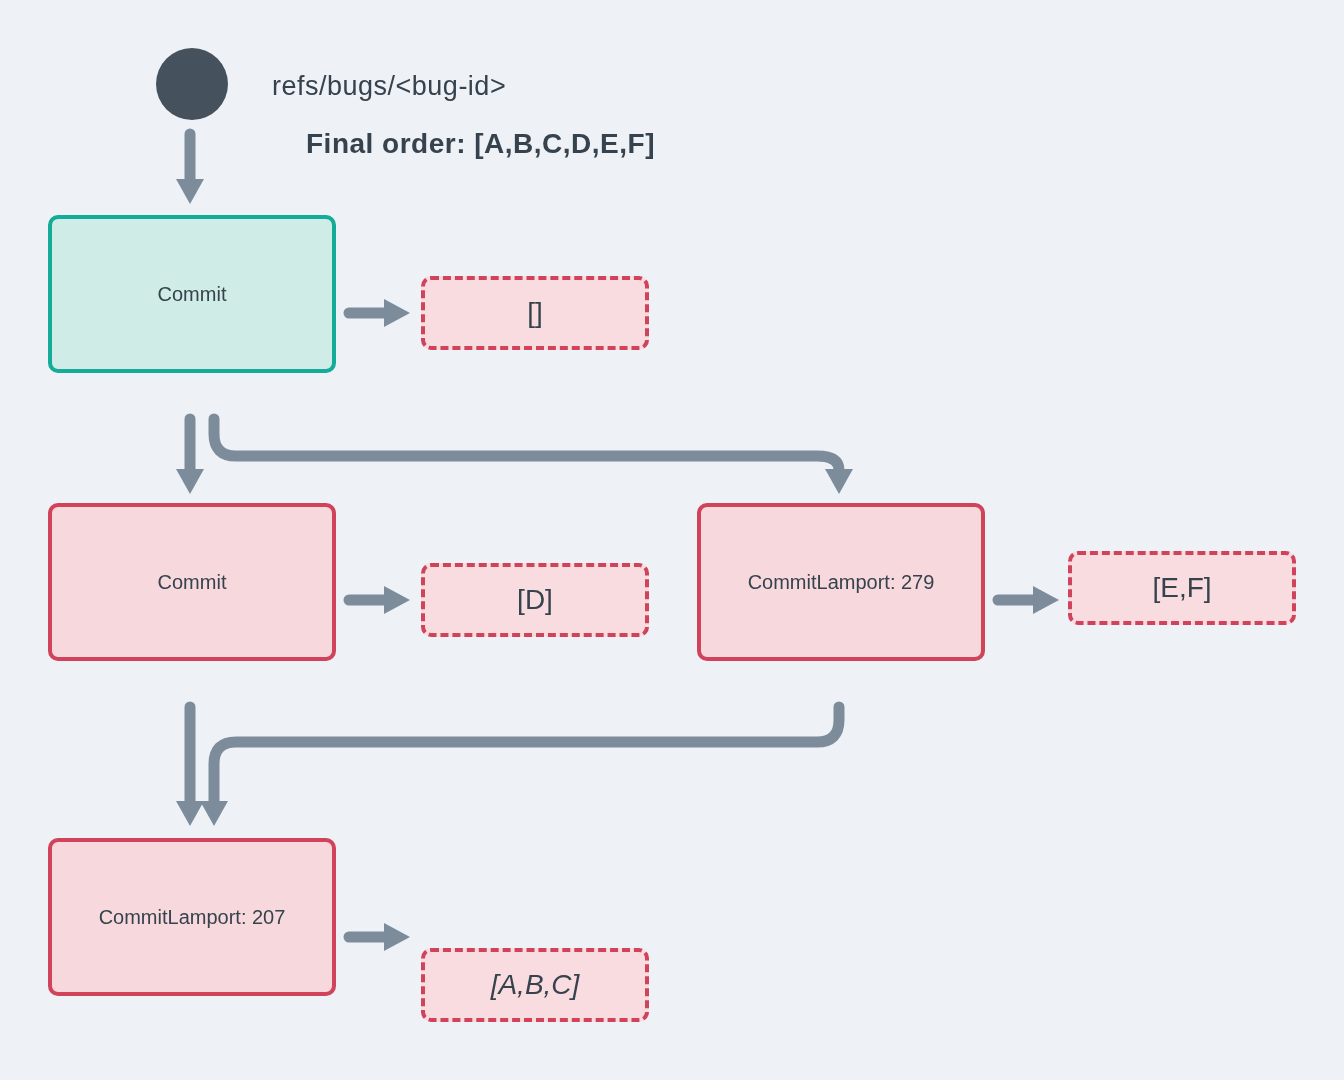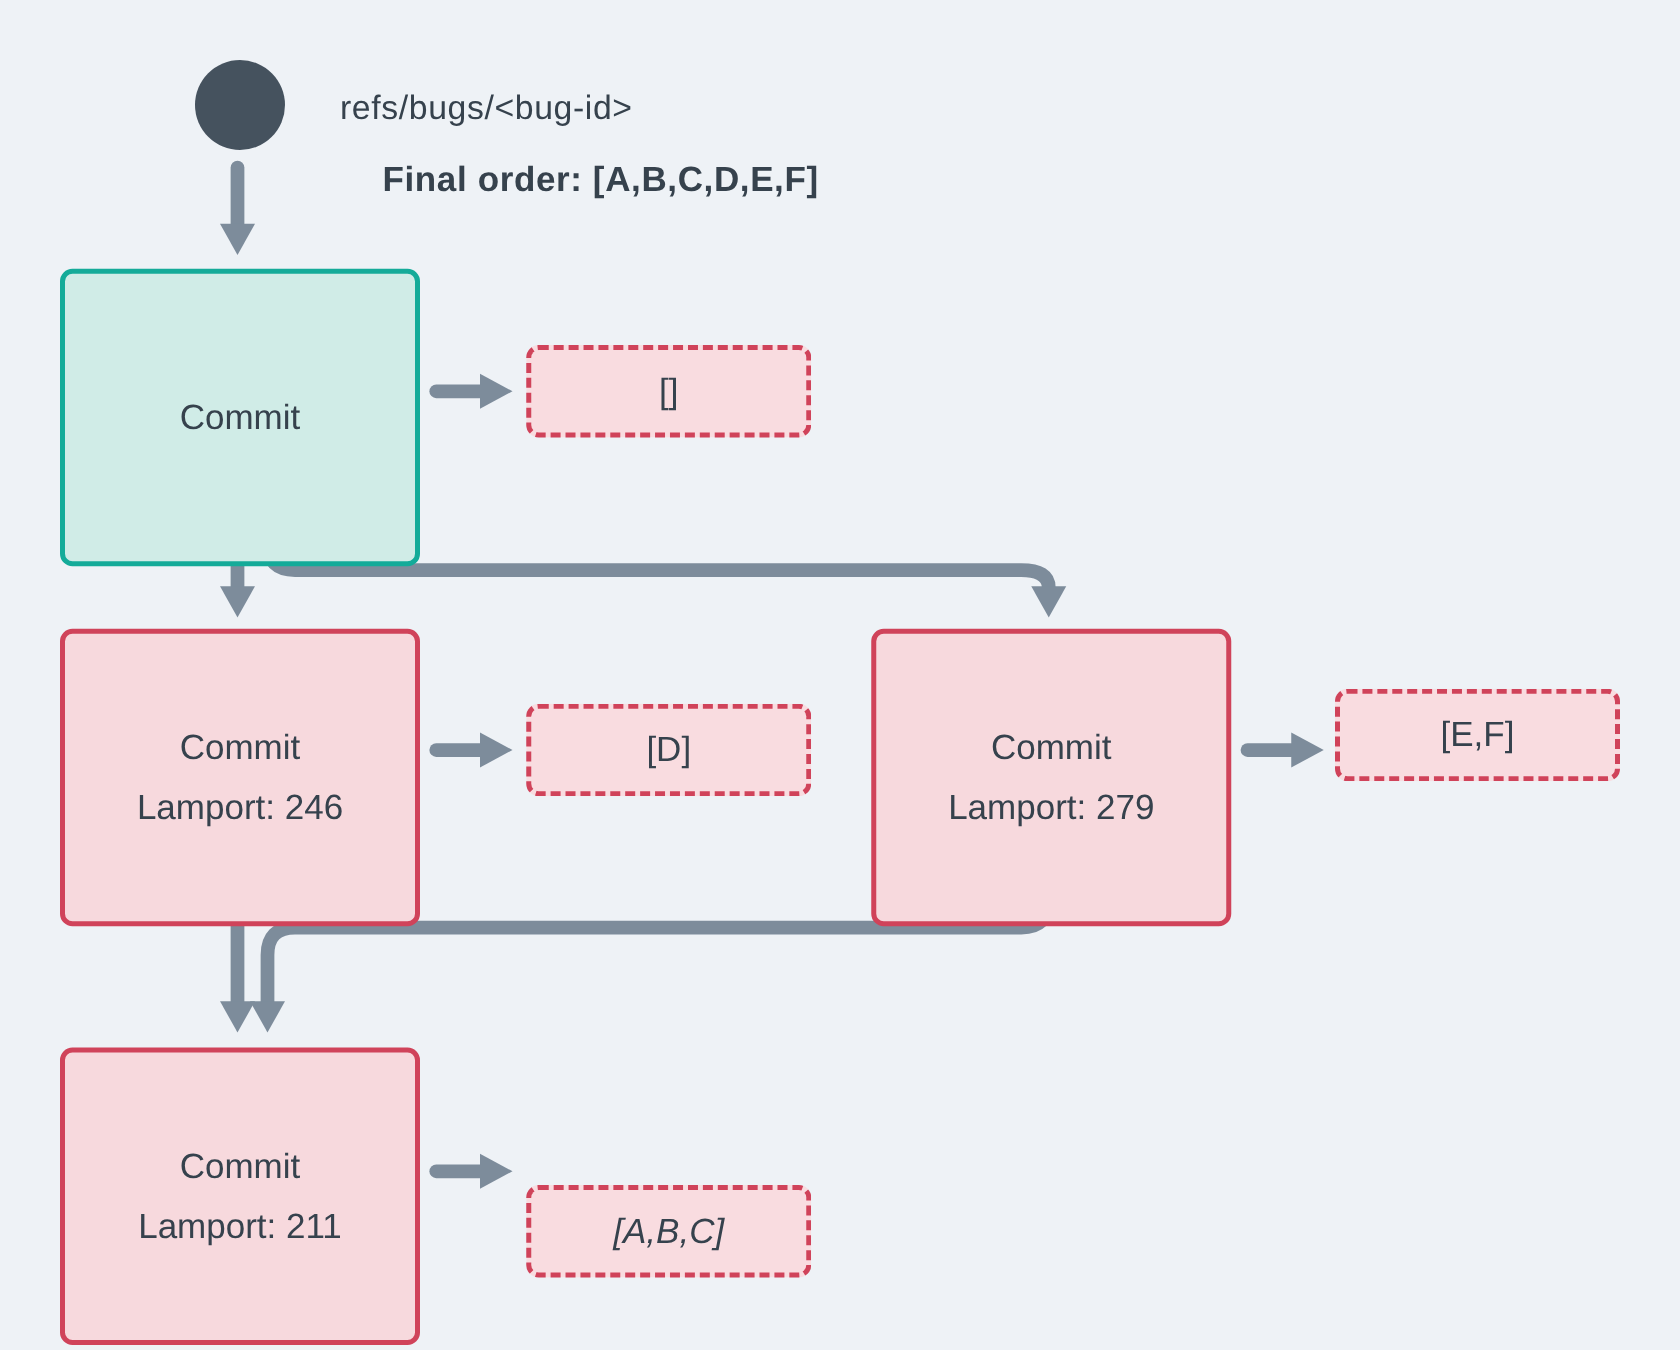--- a/index.html
+++ b/index.html
@@ -57,28 +57,28 @@
     position: absolute;
     left: 272px; top: 128px;
     font-size: 28px;
     font-weight: bold;
     letter-spacing: 0.5px;
     color: var(--ink);
     margin-left: 34px;
   }
   .commit {
     position: absolute;
-    width: 288px; height: 238px;
+    width: 288px; height: 158px;
     border-radius: 10px;
     border: 4px solid;
     display: flex;
-    flex-direction: column;
+    flex-direction: row;
     align-items: center;
     justify-content: center;
-    font-size: 28px;
+    font-size: 20px;
     line-height: 48px;
     color: var(--ink);
   }
   .commit.teal { background: var(--teal-fill); border-color: var(--teal-border); }
   .commit.pink { background: var(--pink-fill); border-color: var(--pink-border); }
   .commit-864 { left: 48px;  top: 215px; }
   .commit-246 { left: 48px;  top: 503px; }
   .commit-537 { left: 697px; top: 503px; }
   .commit-127 { left: 48px;  top: 838px; }
   .payload {
@@ -137,29 +137,28 @@
   <div class="ref-label">refs/bugs/&lt;bug-id&gt;</div>
   <div class="ref-order">Final order: [A,B,C,D,E,F]</div>
 
   <div class="commit teal commit-864">
     <div>Commit</div>
   </div>
   <div class="payload payload-864">[]</div>
 
   <div class="commit pink commit-246">
     <div>Commit</div>
-    <div>Lamport: 246</div>
   </div>
   <div class="payload payload-246">[D]</div>
 
   <div class="commit pink commit-537">
     <div>Commit</div>
     <div>Lamport: 279</div>
   </div>
   <div class="payload payload-537">[E,F]</div>
 
   <div class="commit pink commit-127">
     <div>Commit</div>
-    <div>Lamport: 211</div>
+    <div>Lamport: 207</div>
   </div>
   <div class="payload payload-127">[A,B,C]</div>
 
 </div>
 
 </body></html>

